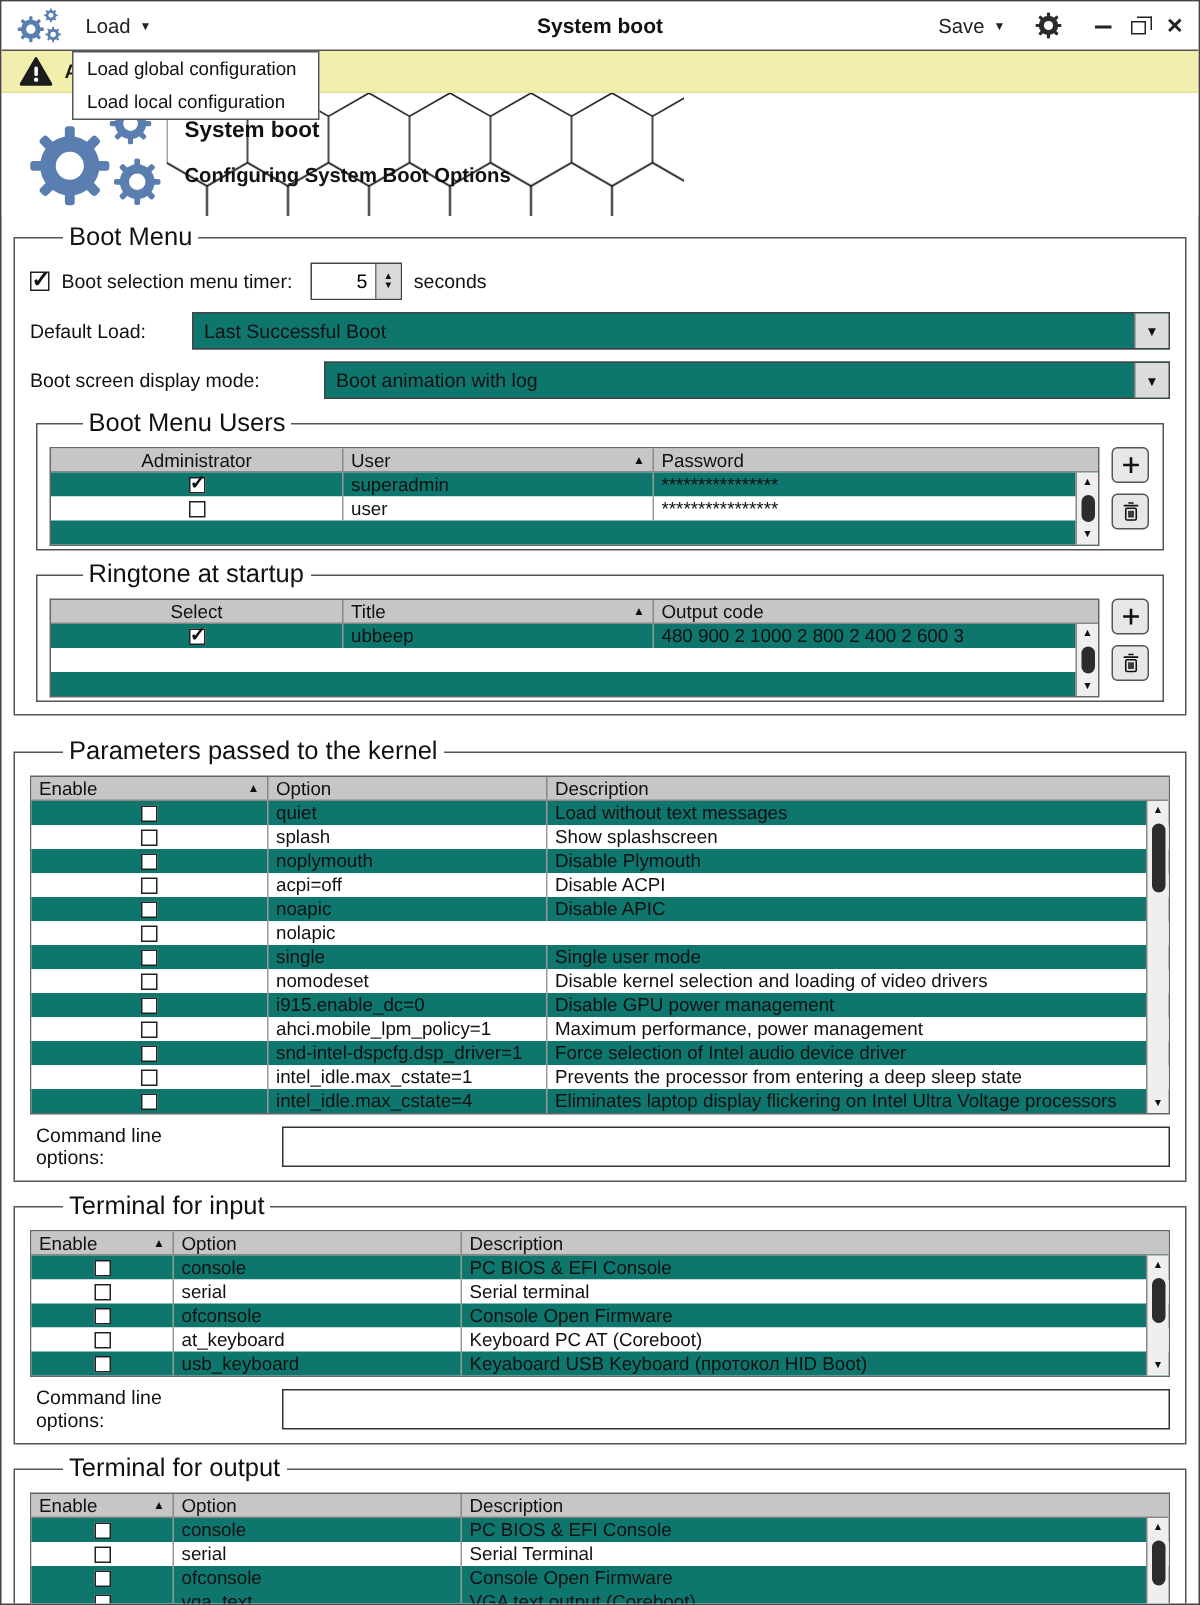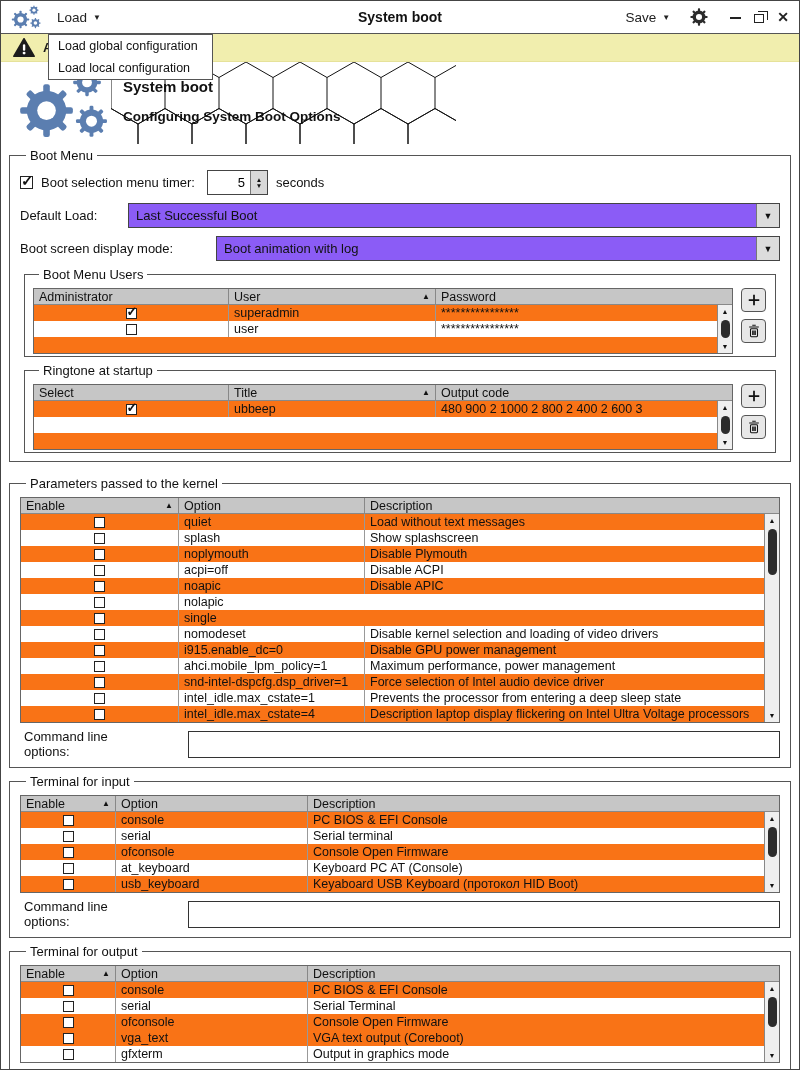--- a/index.html
+++ b/index.html
@@ -56,43 +56,43 @@
   .dd-item { font-size: 12.5px; padding: 4px 9px; white-space: nowrap; cursor: default; }
   
   .hero { height: 82px; position: relative; overflow: hidden; background: #fff; }
   .hex-bg { position: absolute; left: 110px; top: 0; width: 345px; height: 82px; color: #9a9a9a; }
   .logo-big { position: absolute; left: 14px; top: 6px; width: 96px; height: 70px; color: #5b7eb0; }
   .hero-text { position: absolute; left: 122px; top: 16px; }
   .hero-title { font-weight: bold; font-size: 15px; margin-bottom: 14px; }
   .hero-subtitle { font-weight: bold; font-size: 13.5px; }
   
   fieldset { border: 1px solid #555; margin: 0 8px; padding: 2px 10px 8px 10px; }
-  legend { font-size: 13px; padding: 0 4px; margin-left: 6px; }
+  legend { font-size: 17px; padding: 0 4px; margin-left: 22px; }
   fieldset.nested { margin: 6px 4px 0 4px; padding: 2px 8px 2px 8px; }
   
   .frow { display: flex; align-items: center; margin-top: 5px; font-size: 13px; gap: 8px; }
   .cb { width: 13px; height: 13px; border: 1.6px solid #222; background: #fff; position: relative; display: inline-block; flex: 0 0 auto; }
   .cb.checked::after { content: "✓"; position: absolute; left: 0px; top: -5px; font-size: 15px; font-weight: bold; color: #111; }
   .spinbox { display: flex; border: 1px solid #444; height: 25px; margin-left: 4px; }
   .spin-input { width: 42px; border: none; outline: none; text-align: right; font-size: 13px; padding-right: 5px; font-family: "Liberation Sans", sans-serif; }
   .spin-btn { width: 17px; background: #d9d9d9; border-left: 1px solid #777; display: flex; flex-direction: column; align-items: center; justify-content: center; font-size: 6.5px; line-height: 6px; color: #111; }
-  .combo { display: flex; border: 1px solid #444; height: 25px; background: #8b5cf6; flex: 1; }
+  .combo { display: flex; border: 1px solid #444; height: 25px; background: #0f766e; flex: 1; }
   .combo-value { flex: 1; font-size: 13px; padding: 4px 7px; white-space: nowrap; overflow: hidden; }
   .combo-btn { width: 23px; background: #dcdcdc; border-left: 1px solid #777; display: flex; align-items: center; justify-content: center; font-size: 9px; color: #111; }
   
   .table-wrap { display: flex; gap: 8px; margin-top: 4px; }
   .table { border: 1px solid #666; flex: 1; position: relative; background: #fff; font-size: 12.5px; }
   .thead { display: flex; background: #c6c6c6; border-bottom: 1px solid #888; height: 16px; }
   .th { display: flex; align-items: center; padding: 0 5px; height: 15px; }
-  .th.center { }
+  .th.center { justify-content: center; }
   .th:not(:last-child) { border-right: 1px solid #888; }
   .sort { font-size: 8px; margin-left: auto; padding-left: 6px; }
   .tbody { position: relative; }
   .tr { display: flex; height: 16px; background: #fff; }
-  .tr.alt { background: #f97316; }
+  .tr.alt { background: #0f766e; }
   .td { display: flex; align-items: center; padding: 0 5px; overflow: hidden; white-space: nowrap; }
   .td:not(:last-child) { border-right: 1px solid #999; }
   .td.center { justify-content: center; }
   .td .cb { width: 11px; height: 11px; border-width: 1.4px; }
   .td .cb.checked::after { font-size: 13px; top: -5px; }
   
   .cols-users .c1 { width: 195px; flex: 0 0 auto; }
   .cols-users .c2 { width: 207px; flex: 0 0 auto; }
   .cols-users .c3 { flex: 1; }
   .cols-kernel .c1 { width: 158px; flex: 0 0 auto; }
@@ -412,20 +412,21 @@
               <span class="cb"></span>
             </div>
             <div class="td c2">nolapic</div>
           </div>
 
           <div class="tr alt">
             <div class="td c1 center">
               <span class="cb"></span>
             </div>
             <div class="td c2">single</div>
+            <div class="td c3">Single user mode</div>
           </div>
 
           <div class="tr">
             <div class="td c1 center">
               <span class="cb"></span>
             </div>
             <div class="td c2">nomodeset</div>
             <div class="td c3">Disable kernel selection and loading of video drivers</div>
           </div>
 
@@ -459,21 +460,21 @@
             </div>
             <div class="td c2">intel_idle.max_cstate=1</div>
             <div class="td c3">Prevents the processor from entering a deep sleep state</div>
           </div>
 
           <div class="tr alt">
             <div class="td c1 center">
               <span class="cb"></span>
             </div>
             <div class="td c2">intel_idle.max_cstate=4</div>
-            <div class="td c3">Description laptop display flickering on Intel Ultra Voltage processors</div>
+            <div class="td c3">Eliminates laptop display flickering on Intel Ultra Voltage processors</div>
           </div>
 
         <div class="vscroll">
           <span class="sb-btn">▲</span>
           <span class="sb-track">
               <span class="sb-thumb" style="top:2px;height:46px"></span>
             </span>
           <span class="sb-btn">▼</span>
         </div>
       </div>
@@ -523,21 +524,21 @@
             </div>
             <div class="td c2">ofconsole</div>
             <div class="td c3">Console Open Firmware</div>
           </div>
 
           <div class="tr">
             <div class="td c1 center">
               <span class="cb"></span>
             </div>
             <div class="td c2">at_keyboard</div>
-            <div class="td c3">Keyboard PC AT (Console)</div>
+            <div class="td c3">Keyboard PC AT (Coreboot)</div>
           </div>
 
           <div class="tr alt">
             <div class="td c1 center">
               <span class="cb"></span>
             </div>
             <div class="td c2">usb_keyboard</div>
             <div class="td c3">Keyaboard USB Keyboard (протокол HID Boot)</div>
           </div>
 

